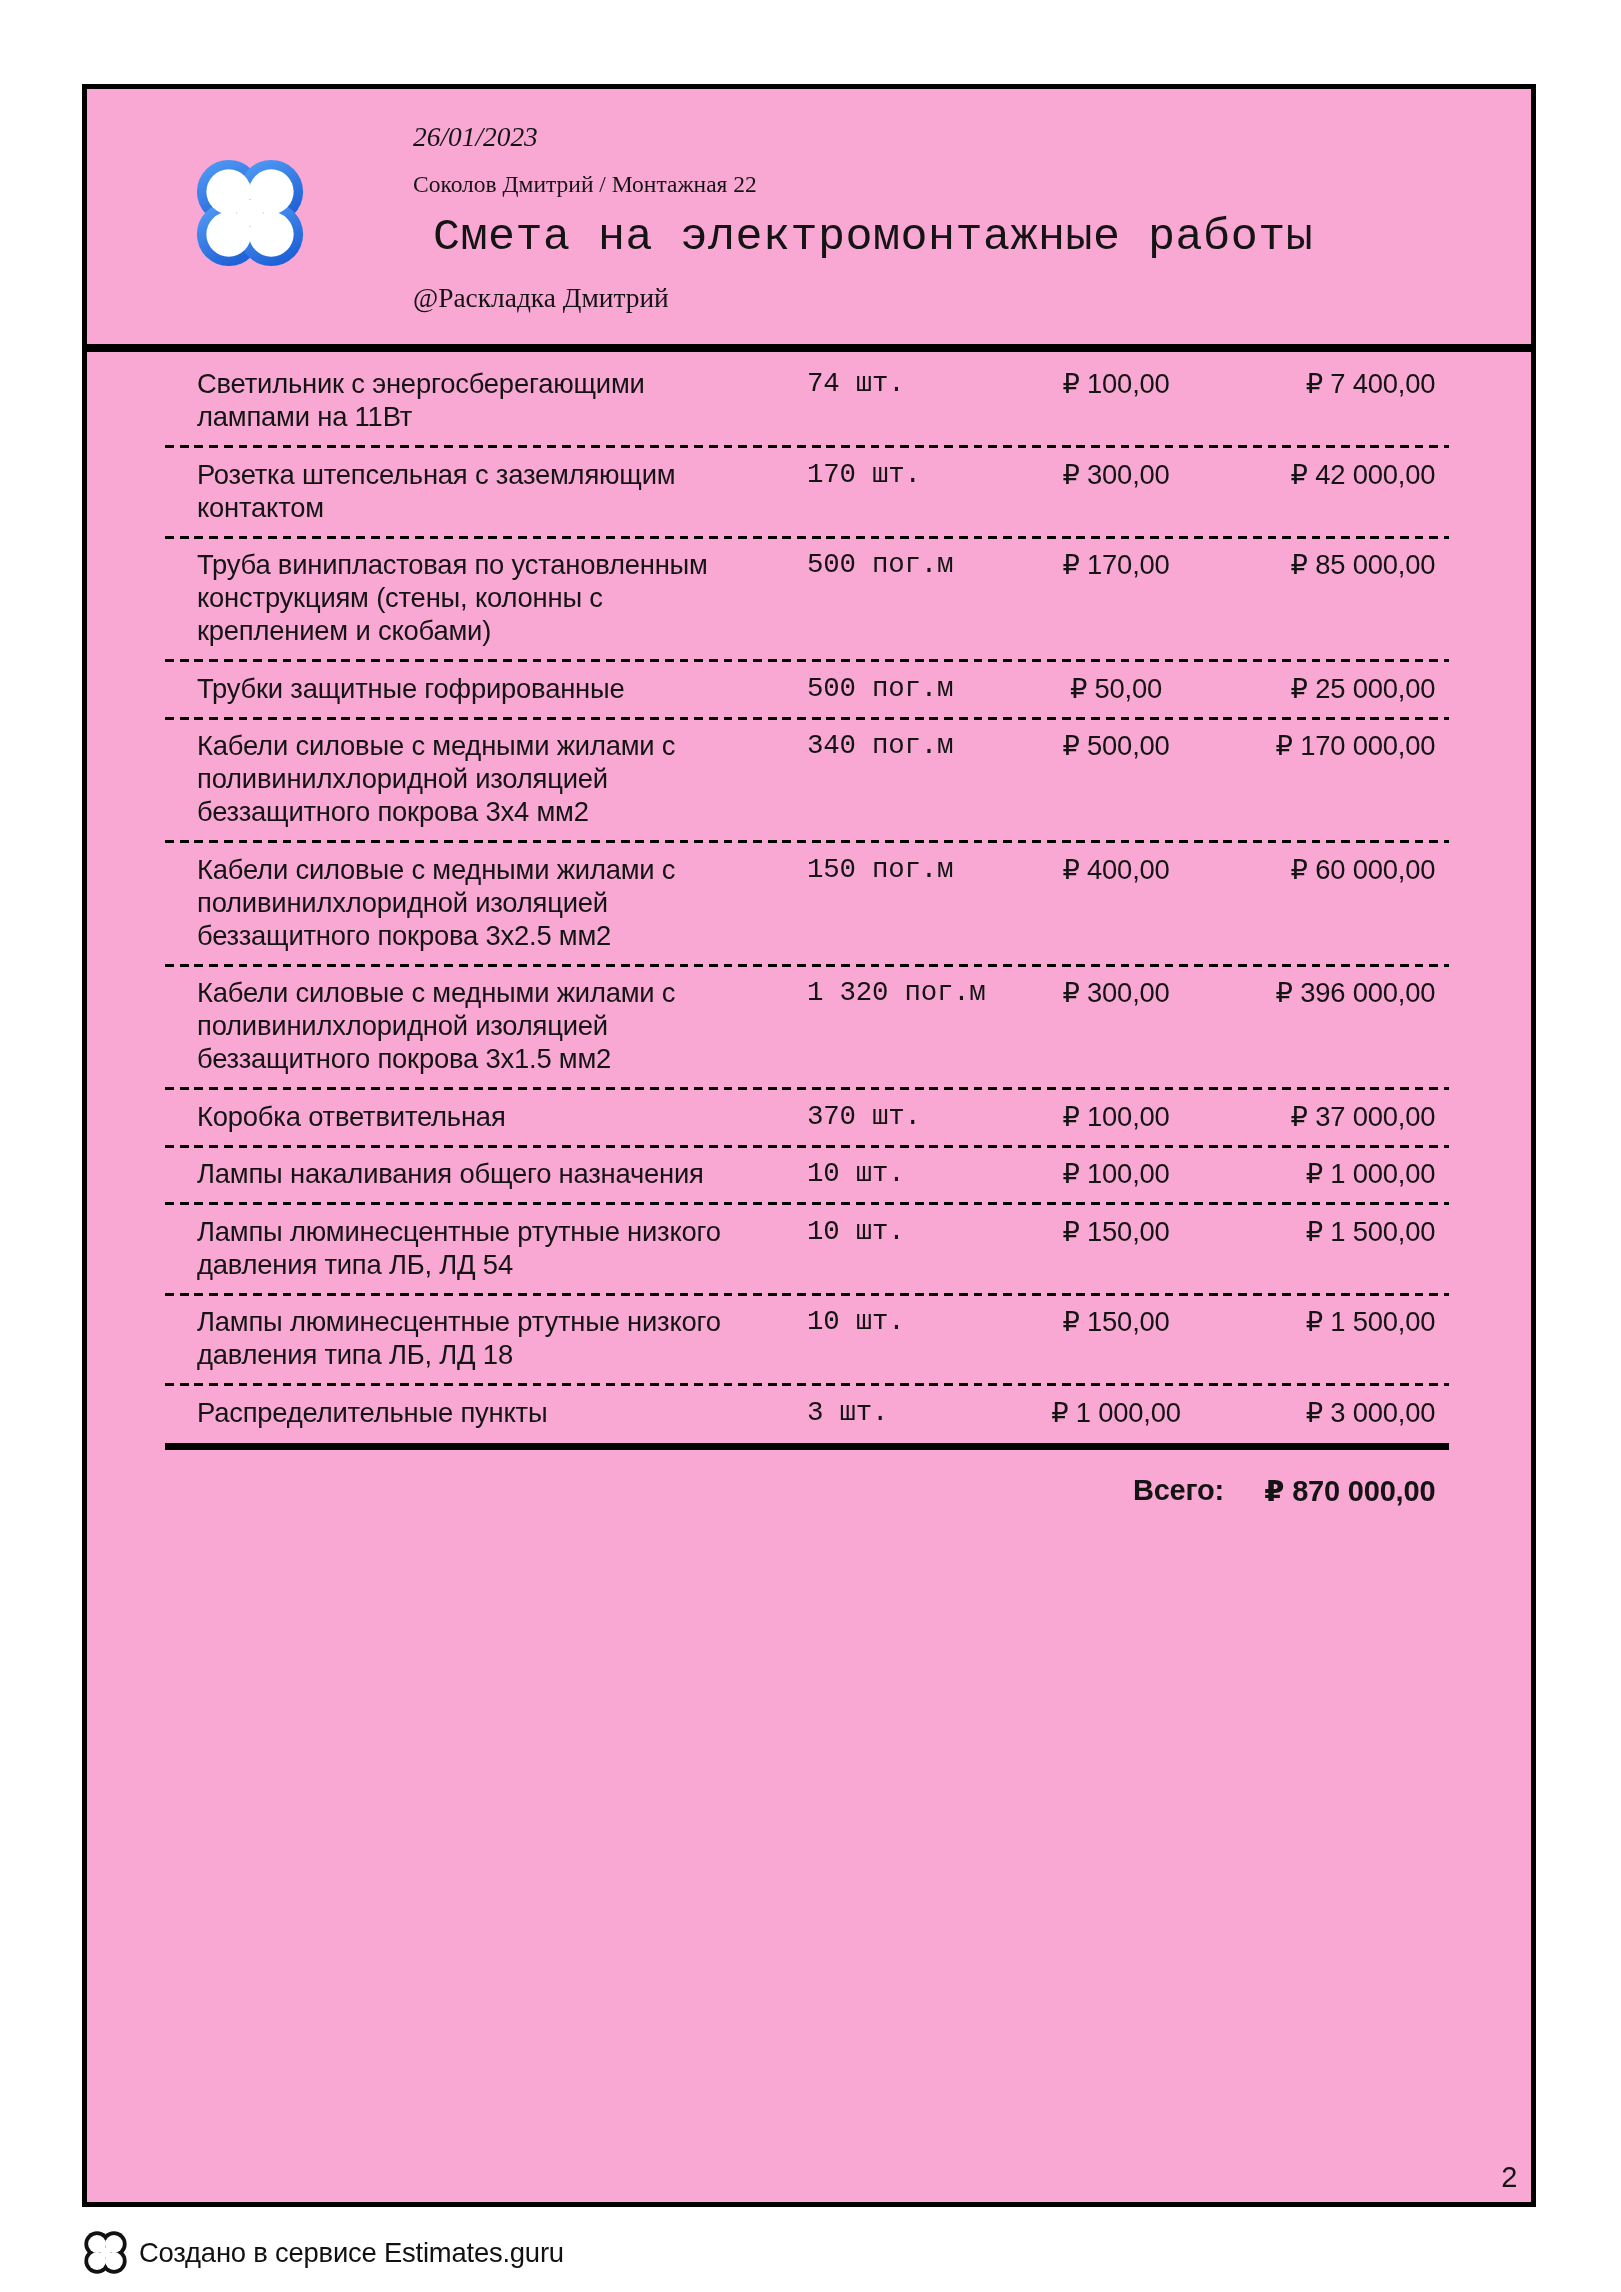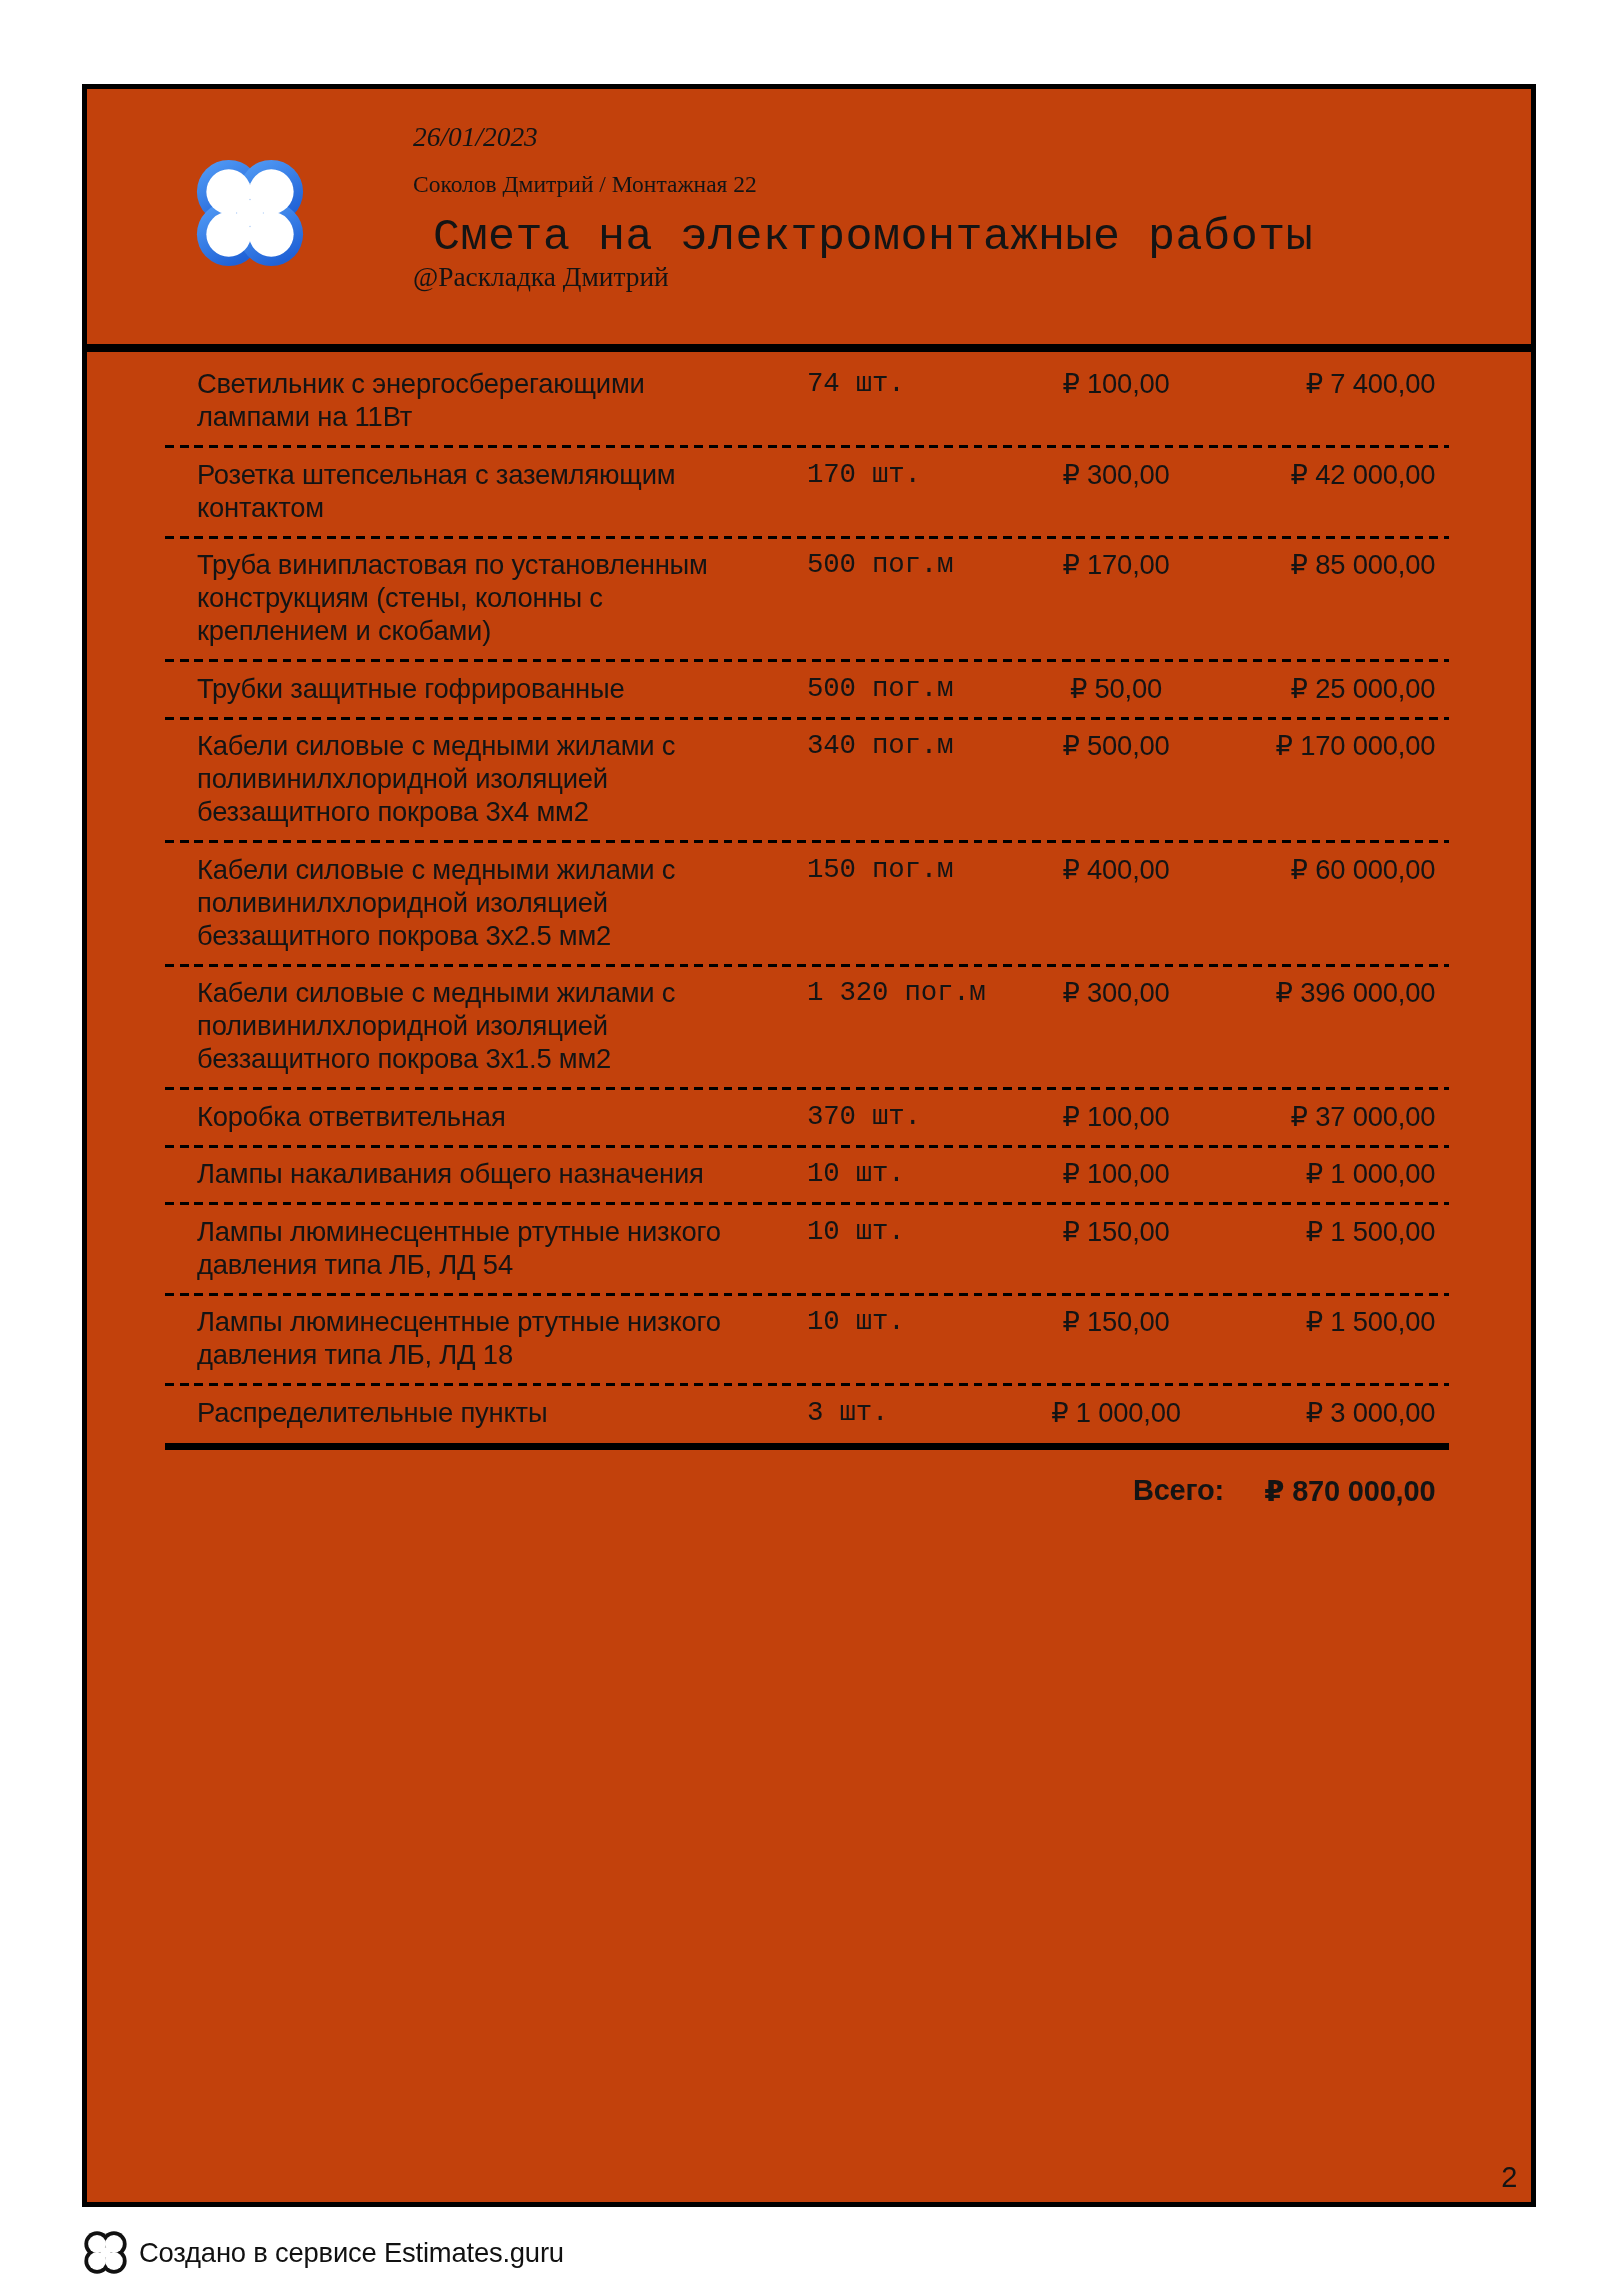--- a/index.html
+++ b/index.html
@@ -9,41 +9,41 @@
     background:#ffffff;
     font-family:"Liberation Sans","DejaVu Sans",sans-serif;
     color:#141414;
     overflow:hidden;
   }
   .frame {
     position:absolute; left:82px; top:84px;
     width:1454px; height:2123px;
     border:5.9px solid #000;
     box-sizing:border-box;
-    background:#c2410c;
+    background:#f9a8d4;
   }
   
   .header { position:relative; height:255px; }
   .logo { position:absolute; left:104px; top:65px; width:118px; height:118px; }
   .header-text { position:absolute; left:326px; top:33px; }
   .doc-date {
     font-family:"Liberation Serif","DejaVu Serif",serif;
     font-style:italic; font-size:27.4px; line-height:1.15;
   }
   .doc-author {
     font-family:"Liberation Serif","DejaVu Serif",serif;
     font-size:23.5px; margin-top:17.6px; line-height:1.15;
   }
   .doc-title {
     font-family:Liberation Mono, monospace;
     font-size:45px; margin-top:14.7px; line-height:1.1; letter-spacing:0.5px;margin-left:20px;
   }
   .doc-handle {
     font-family:"Liberation Serif","DejaVu Serif",serif;
-    font-size:27.4px; margin-top:0; line-height:1.15;
+    font-size:27.4px; margin-top:21px; line-height:1.15;
   }
   .header-rule { height:7.8px; background:#000; }
   
   .table { margin-left:78px; width:1284px; }
   .row {
     display:grid;
     grid-template-columns:642px 201px 216px 225px;
     padding:9.8px 0 11.8px 0;
     font-size:27.4px; line-height:33px; letter-spacing:-0.2px;
   }

